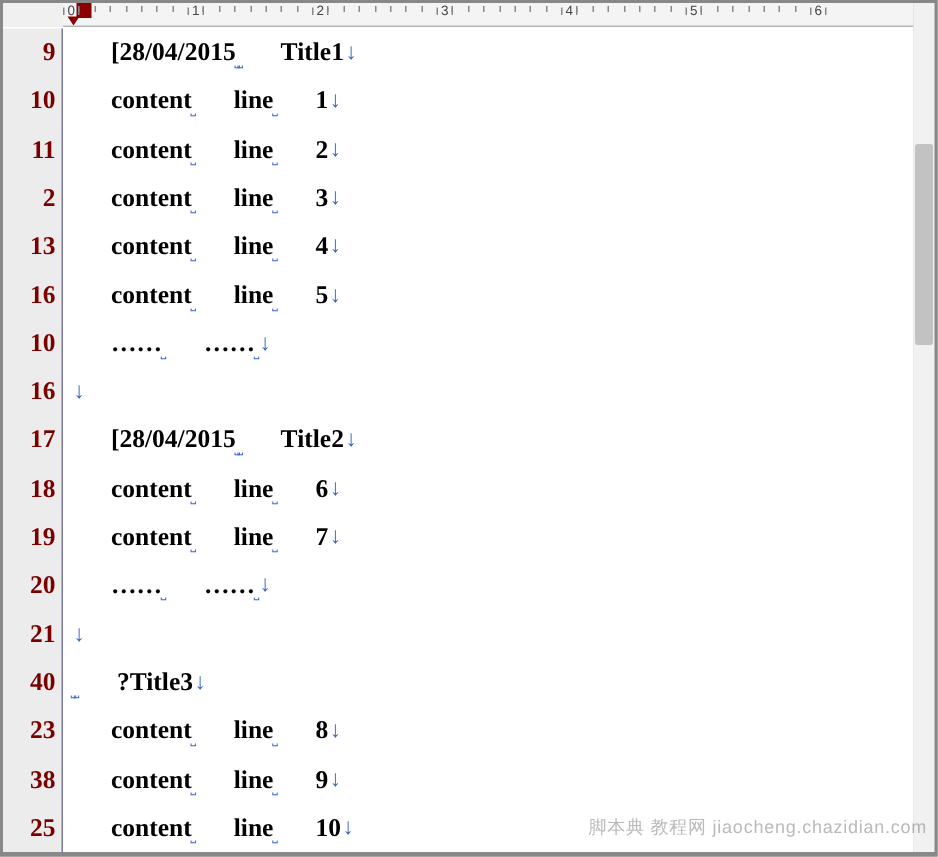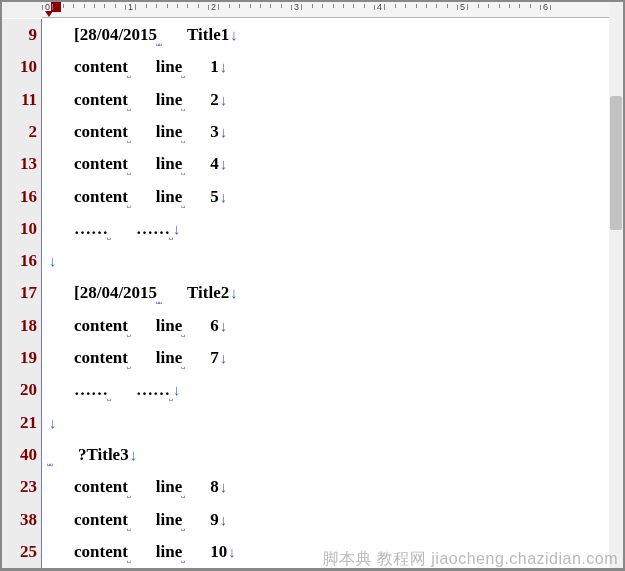--- a/index.html
+++ b/index.html
@@ -115,23 +115,23 @@
   }
   .vscroll .thumb {
     position: absolute;
     left: 1px; right: 1px;
     background: #c2c2c2;
     border-radius: 2px;
   }
   .watermark {
     position: absolute;
     right: 6px;
-    bottom: 0;
+    bottom: 10px;
     font-family: Arial, sans-serif;
-    font-size: 16px;
+    font-size: 12px;
     color: rgba(130,130,130,0.55);
     letter-spacing: 0.5px;
     pointer-events: none;
   }
 </style>
 </head>
 <body>
 
 <div class="editor-wrap">
   <div class="ruler">

